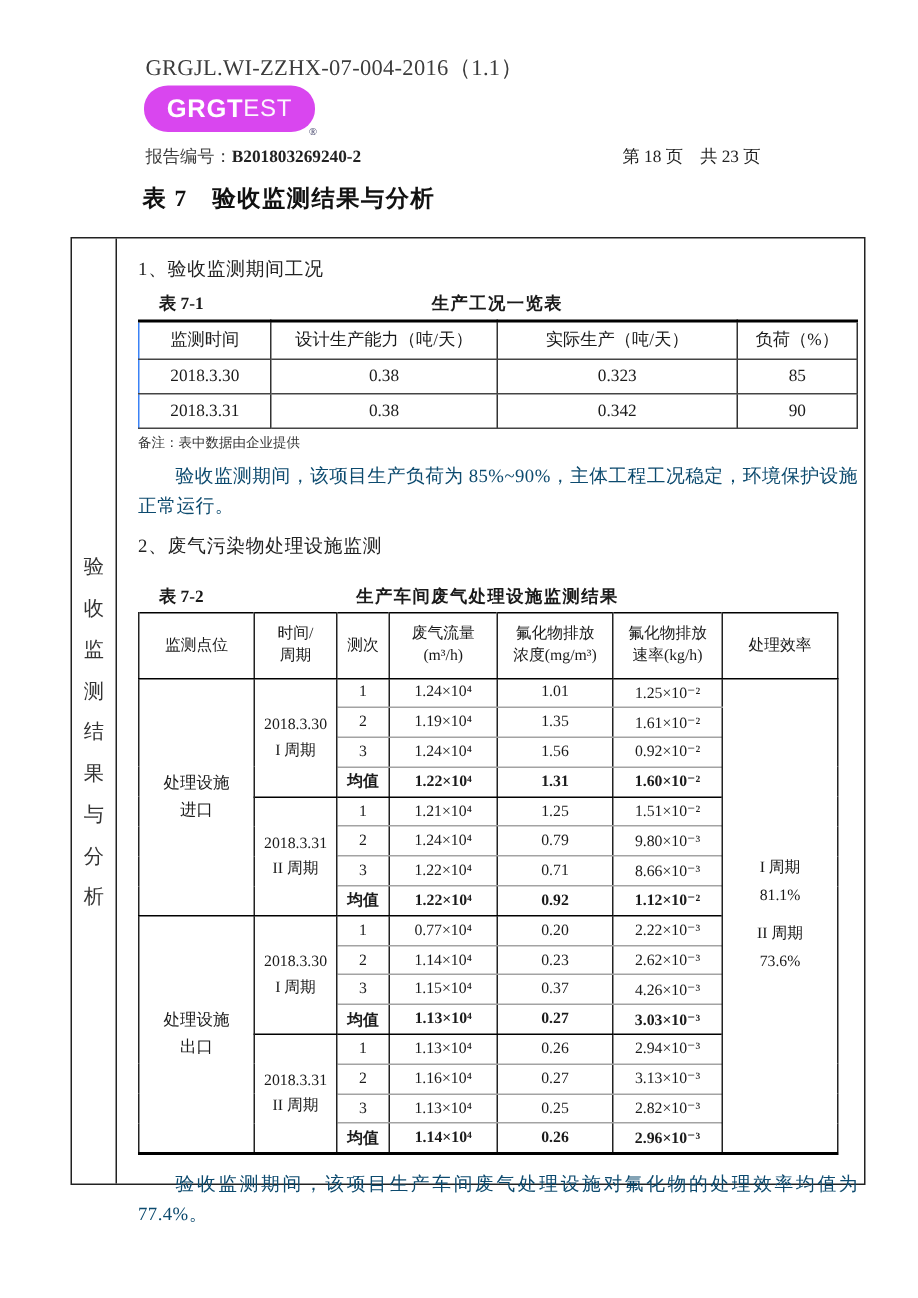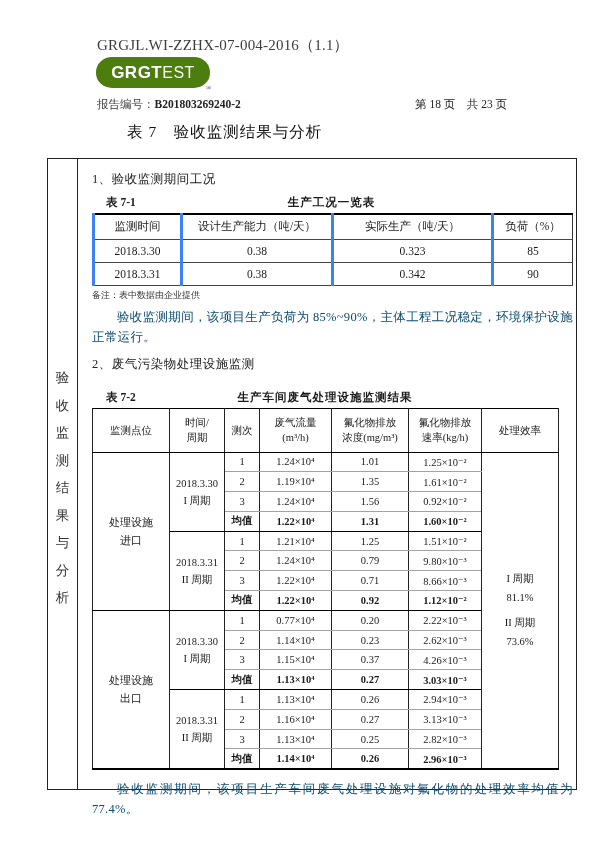--- a/index.html
+++ b/index.html
@@ -12,22 +12,22 @@
     font-family:Liberation Serif, serif; letter-spacing:0.2px; }
   .logo { position:absolute; left:96px; top:57px; width:114px; height:31px;
     border-radius:16px/15px; display:flex; align-items:center; justify-content:center;
     font-family:"Liberation Sans","DejaVu Sans",sans-serif; }
   .logo .g1 { color:#fff; font-weight:800; font-size:17px; letter-spacing:0.5px; }
   .logo .g2 { color:#fff; font-weight:400; font-size:16px; letter-spacing:0.5px; opacity:0.95; }
   .logo-reg { position:absolute; left:206px; top:84px; font-size:7px; color:#2a2a55; }
   .report-line { position:absolute; left:97px; top:97px; font-size:11.5px; color:#3d3d3d; }
   .report-line b { color:#222; }
   .page-info { position:absolute; left:415px; top:97px; font-size:11.5px; color:#222; }
-  .doc-title { position:absolute; left:95px; top:122px; font-size:15.5px; font-weight:normal;
-    letter-spacing:1px; color:#111;margin-left:32px; }
+  .doc-title { position:absolute; left:95px; top:122px; font-size:15.5px; font-weight:bold;
+    letter-spacing:1px; color:#111; }
 
   
   .frame { position:absolute; left:47px; top:158px; width:530px; height:632px;
     border:1px solid #222; display:flex; }
   .side { width:30px; border-right:1px solid #222; flex:none; }
   .side-text { width:15px; margin:205px auto 0; font-size:13.5px; line-height:27.5px;
     text-align:center; word-break:break-all; color:#333; }
   .main { flex:1; padding:6px 6px 0 14px; }
 
   .sec-h { font-size:12.5px; margin-top:6px; color:#222; letter-spacing:0.5px; }
@@ -38,21 +38,21 @@
   .cap-title.t2 { left:0; width:466px; }
 
   table { border-collapse:collapse; table-layout:fixed; margin-left:0; }
   td,th { font-weight:normal; text-align:center; vertical-align:middle; overflow:hidden; }
 
   
   .tb1 { width:479px; border-top:2px solid #000; border-bottom:1.6px solid #000;
     border-left:1px solid #333; border-right:1px solid #333; font-size:11.5px; }
   .tb1 th { height:25px; border-bottom:1px solid #444; }
   .tb1 td { height:23px; border-bottom:1px solid #444; }
-  .tb1 td,.tb1 th { border-left:3px solid #3b82f6; border-right:1px solid #333; }
+  .tb1 td,.tb1 th { border-left:1px solid #3b82f6; border-right:1px solid #333; }
   .note { font-size:9px; color:#333; margin-top:3px; }
 
   .para { font-size:12.5px; line-height:20px; text-align:justify; text-indent:2em;
     margin-top:5px; color:#0c4a6e; letter-spacing:0.3px; }
 
   
   .tb2 { width:466px; border:1px solid #000; border-top:1.8px solid #000;
     border-bottom:2.6px solid #000; font-size:10.5px; }
   .tb2 td,.tb2 th { border-left:1px solid #222; border-right:1px solid #222; }
   .tb2 thead th { height:44px; border-bottom:1.8px solid #000; white-space:pre-line; line-height:15px; }
@@ -64,21 +64,21 @@
   .tb2 .period div { line-height:17px; }
   .tb2 .eff div { line-height:19px; }
   .tb2 .eff .gap { margin-top:6px; }
 </style>
 </head>
 <body>
 
 <div class="page">
 
   <div class="doc-code">GRGJL.WI-ZZHX-07-004-2016（1.1）</div>
-  <div class="logo" style="background:#4d7c0f;">
+  <div class="logo" style="background:#d946ef;">
     <span class="g1">GRGT</span>
       <span class="g2">EST</span>
   </div>
   <div class="logo-reg">®</div>
   <div class="report-line">
     <span>报告编号：</span><b>B201803269240-2</b>
   </div>
   <div class="page-info">第 18 页　共 23 页</div>
   <div class="doc-title">表 7　验收监测结果与分析</div>
 

